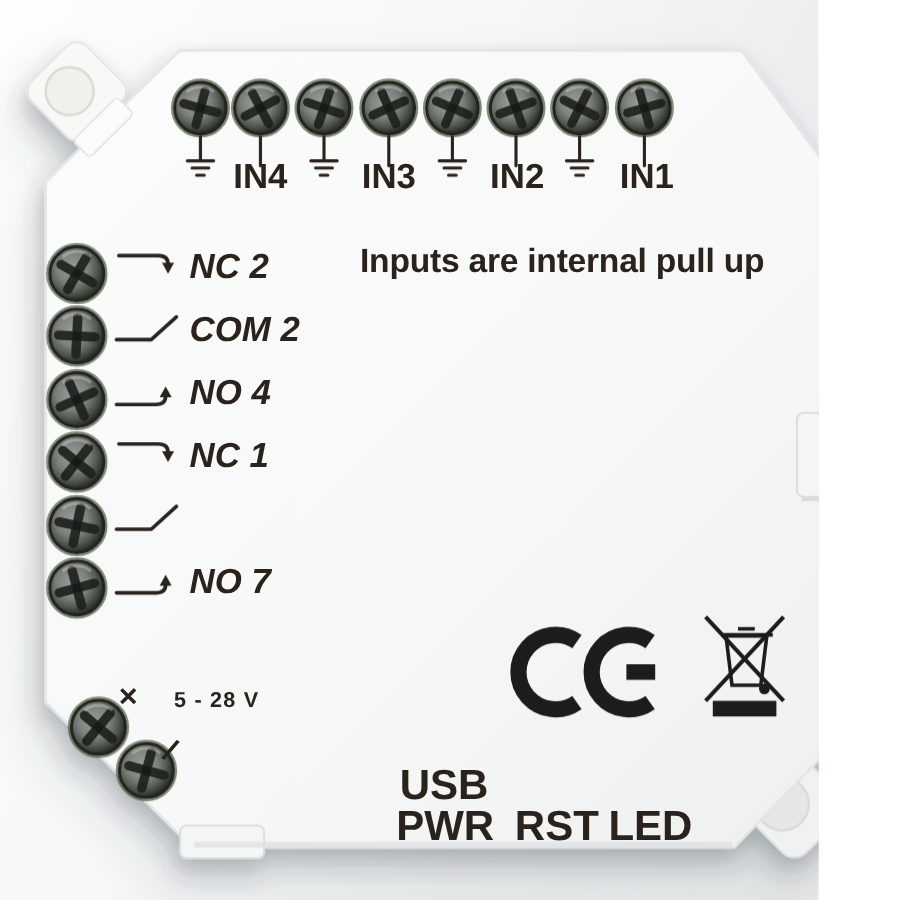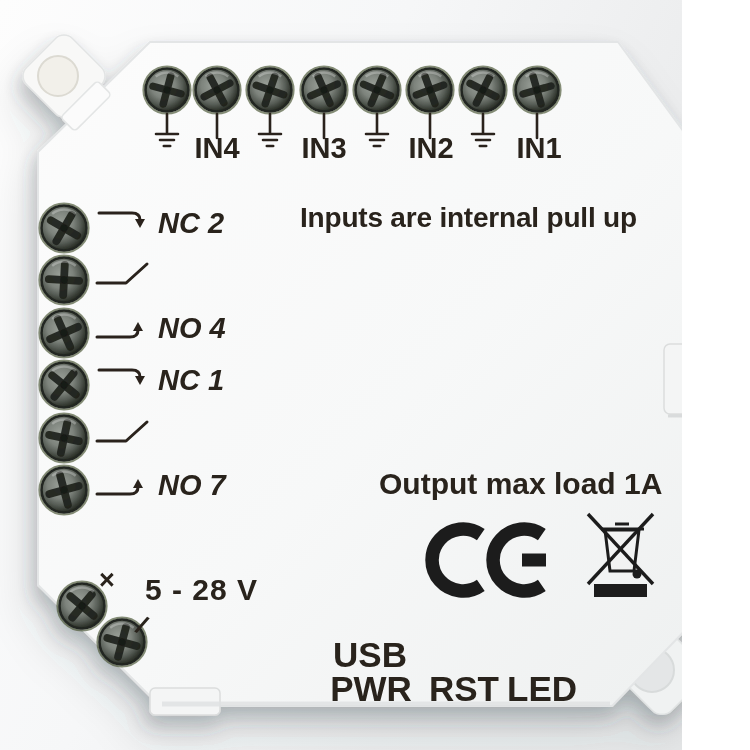--- a/index.html
+++ b/index.html
@@ -11,21 +11,21 @@
   svg{position:absolute;left:0;top:0;}
   .t{
     position:absolute;z-index:3;white-space:nowrap;
     color:#29231c;font-weight:700;line-height:1.05;
     font-family:"Liberation Sans",sans-serif;
   }
   .in-label{font-size:29px;transform:translateX(-50%);}
   .relay-label{font-size:29px;font-style:italic;}
   .note{font-size:28px;letter-spacing:-0.2px;text-align:center;}
   .out-note{font-size:30px;}
-  .volt{font-size:30px;letter-spacing:1px;}
+  .volt{font-size:18px;letter-spacing:1px;}
   .bot{font-size:35px;transform:translateX(-50%);}
   .mark-x{font-size:27px;}
   .mark-slash{font-size:26px;transform:rotate(30deg);}
   .sr{position:absolute;width:1px;height:1px;overflow:hidden;clip:rect(0 0 0 0);}
 </style>
 </head>
 <body>
 
 <div class="scene">
 
@@ -319,28 +319,28 @@
   </svg>
 
   <div class="t in-label" style="left:217px;top:133px">IN4</div>
   <div class="t in-label" style="left:324px;top:133px">IN3</div>
   <div class="t in-label" style="left:431px;top:133px">IN2</div>
   <div class="t in-label" style="left:539px;top:133px">IN1</div>
 
   <div class="t note" style="left:300px;top:203px">Inputs are internal pull up</div>
 
   <div class="t relay-label" style="left:158px;top:208px">NC 2</div>
+  <div class="t relay-label" style="left:158px;top:260px">COM 2</div>
   <div class="t relay-label" style="left:158px;top:313px">NO 4</div>
   <div class="t relay-label" style="left:158px;top:365px">NC 1</div>
   <div class="t relay-label" style="left:158px;top:470px">NO 7</div>
 
   <div class="t mark-x" style="left:99px;top:566px">×</div>
   <div class="t volt" style="left:145px;top:574px">5 - 28 V</div>
   <div class="t mark-slash" style="left:138px;top:612px">/</div>
 
-  <div class="t out-note" style="left:379px;top:468px">Output max load 1A</div>
   <span class="sr">CE</span>
 
   <div class="t bot" style="left:370px;top:637px">USB</div>
   <div class="t bot" style="left:371px;top:671px">PWR</div>
   <div class="t bot" style="left:464px;top:671px">RST</div>
   <div class="t bot" style="left:542px;top:671px">LED</div>
 </div>
 
 </body></html>

